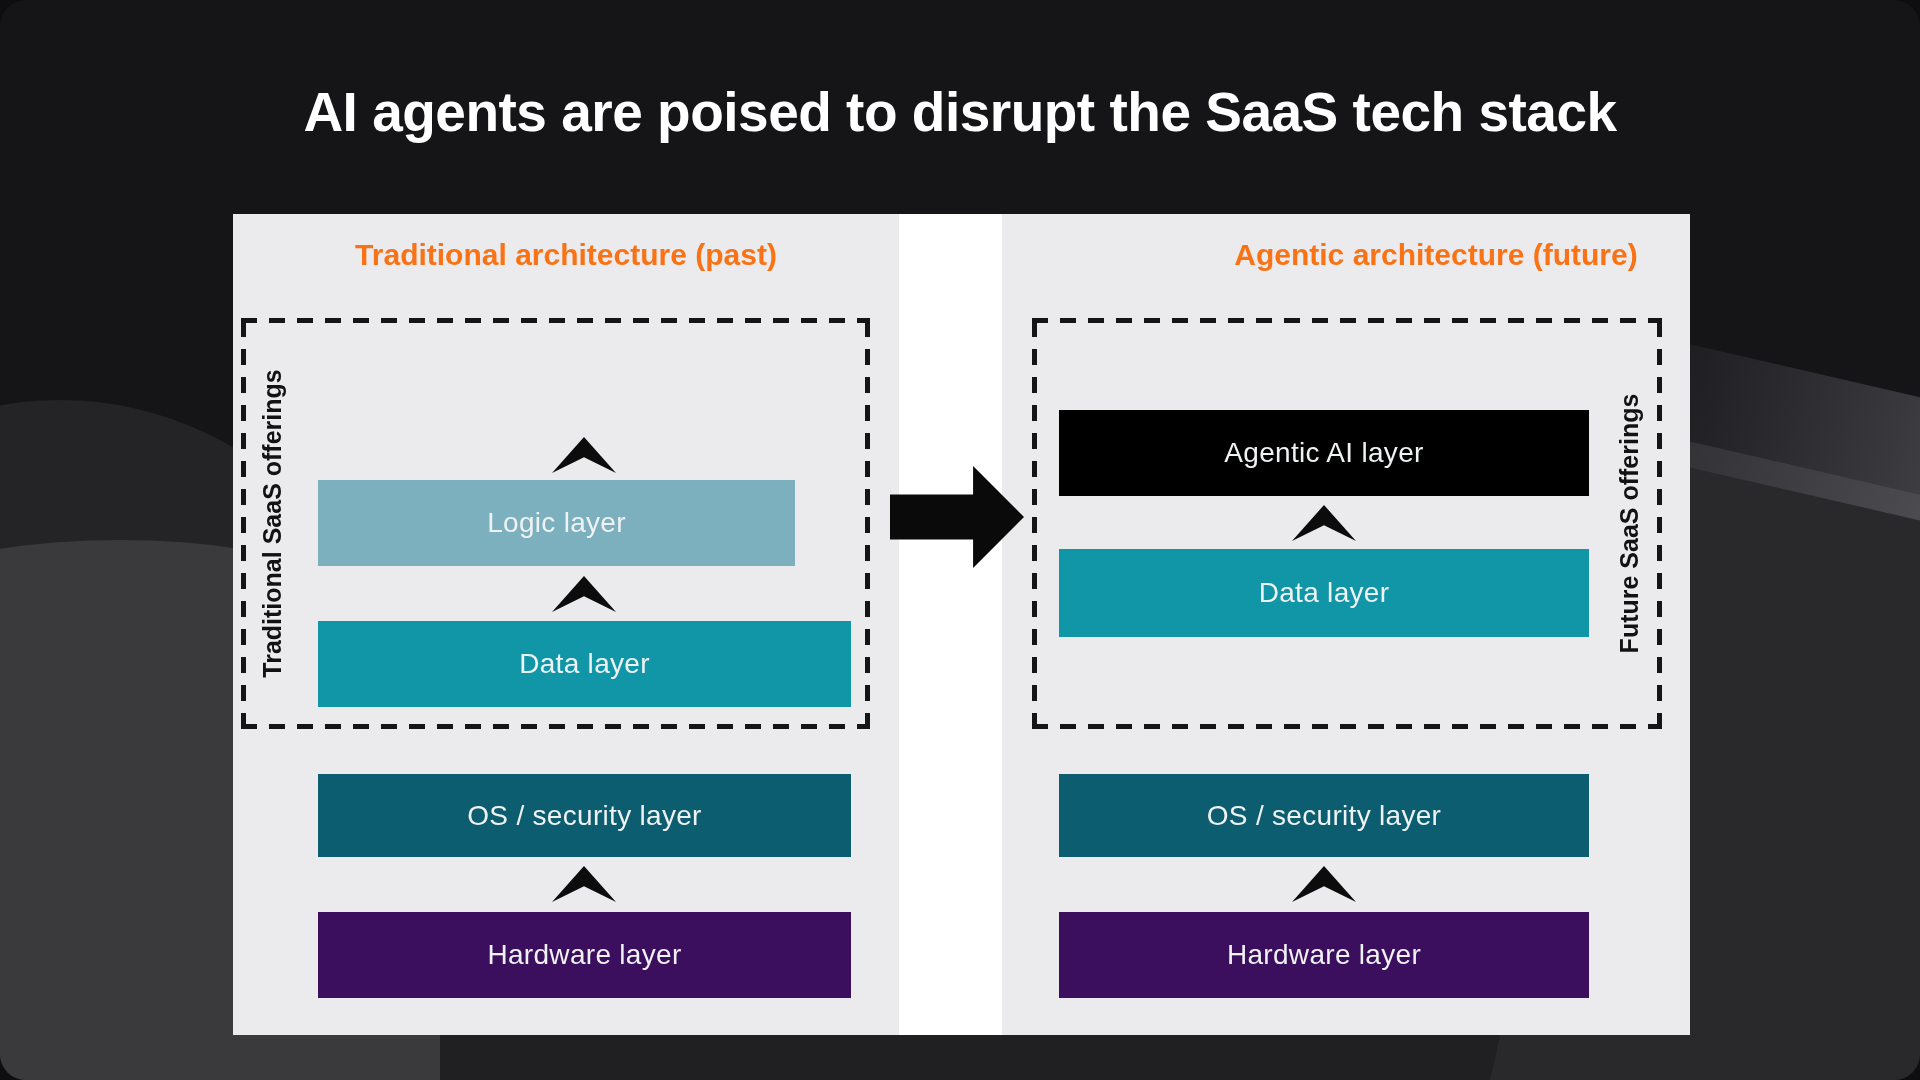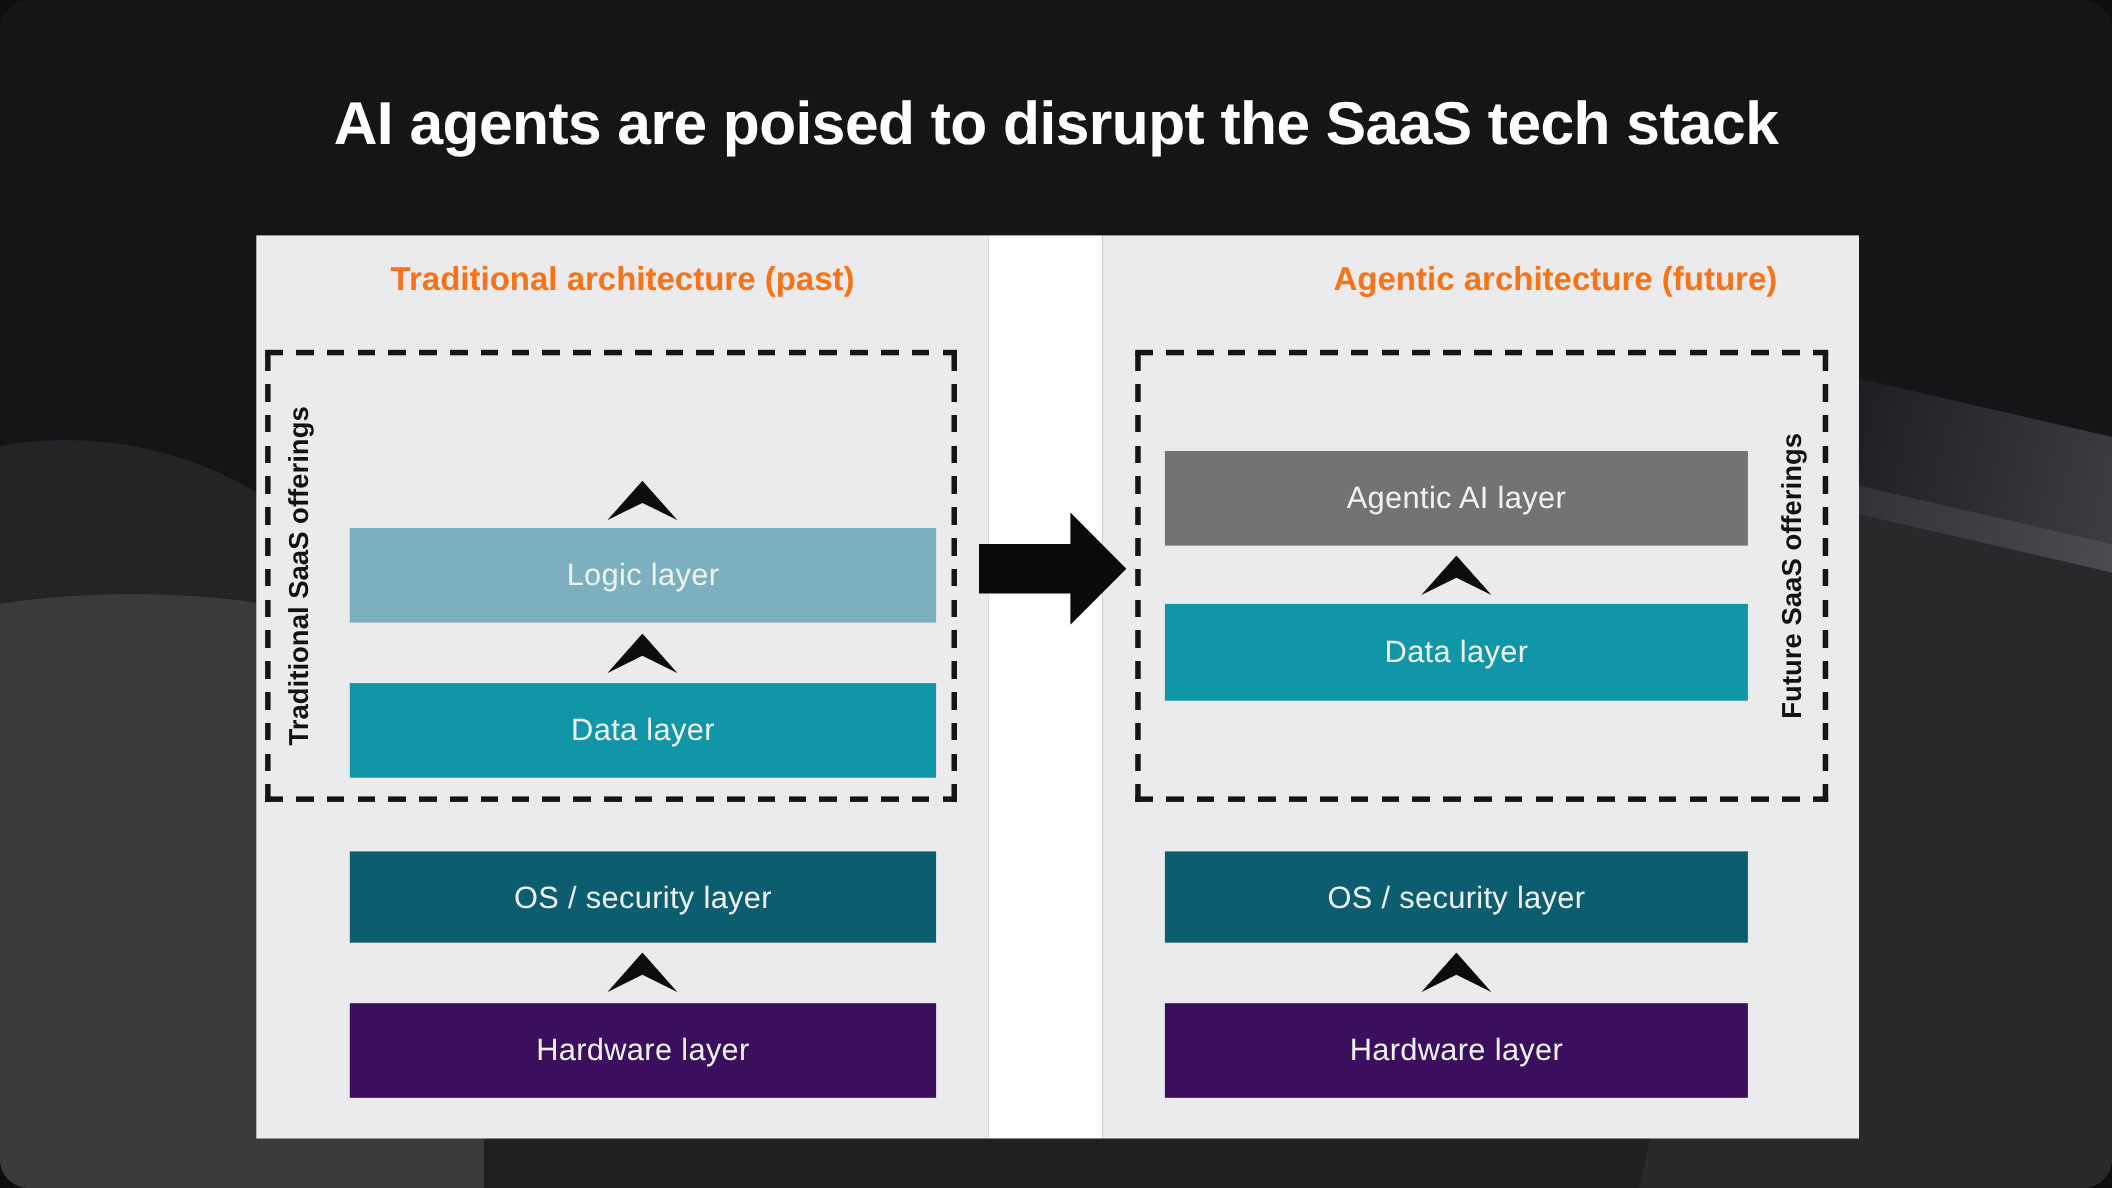--- a/index.html
+++ b/index.html
@@ -25,21 +25,21 @@
   
   .panel{position:absolute;top:214px;height:821px;background:#ebebed;}
   .panel-left{left:233px;width:666px;}
   .panel-gap{position:absolute;left:899px;top:214px;width:103px;height:821px;background:#ffffff;}
   .panel-right{left:1002px;width:688px;}
   .panel-header{
     position:absolute;top:238px;text-align:center;
     color:#f97316;font-size:30px;font-weight:700;
   }
   .panel-header.left{left:233px;width:666px;}
-  .panel-header.right{left:1002px;width:824px;}
+  .panel-header.right{left:1024px;width:824px;}
   
   .dashed-box{
     position:absolute;top:318px;height:411px;
     background-image:
       repeating-linear-gradient(90deg,#151515 0 16px,transparent 16px 28px),
       repeating-linear-gradient(90deg,#151515 0 16px,transparent 16px 28px),
       repeating-linear-gradient(0deg,#151515 0 16px,transparent 16px 28px),
       repeating-linear-gradient(0deg,#151515 0 16px,transparent 16px 28px);
     background-size:100% 5px,100% 5px,5px 100%,5px 100%;
     background-position:0 0,0 100%,0 0,100% 0;
@@ -97,31 +97,31 @@
   <div class="dashed-box dashed-right"></div>
 
   <div class="vlabel vlabel-left">
     <span>Traditional SaaS offerings</span>
   </div>
   <div class="vlabel vlabel-right">
     <span>Future SaaS offerings</span>
   </div>
 
   <div class="chev" style="left: 552px; top: 437px; background-color: rgb(12, 12, 12);"></div>
-  <div class="layer" style="left: 318px; top: 480px; width: 533px; height: 86px; background-color: rgb(124, 176, 191);">Logic layer</div>
+  <div class="layer" style="left: 318px; top: 480px; width: 477px; height: 86px; background-color: rgb(124, 176, 191);">Logic layer</div>
   <div class="chev" style="left: 552px; top: 576px; background-color: rgb(12, 12, 12);"></div>
   <div class="layer" style="left: 318px; top: 621px; width: 533px; height: 86px; background-color: rgb(16, 150, 167);">Data layer</div>
 
   <div class="layer" style="left: 318px; top: 774px; width: 533px; height: 83px; background-color: rgb(12, 93, 111);">OS / security layer</div>
   <div class="chev" style="left: 552px; top: 866px; background-color: rgb(12, 12, 12);"></div>
   <div class="layer" style="left: 318px; top: 912px; width: 533px; height: 86px; background-color: rgb(59, 14, 94);">Hardware layer</div>
 
   <div class="arrow-right" style="background-color: rgb(10, 10, 10);"></div>
 
-  <div class="layer" style="left: 1059px; top: 410px; width: 530px; height: 86px; background-color: #737373;">Agentic AI layer</div>
+  <div class="layer" style="left: 1059px; top: 410px; width: 530px; height: 86px; background-color: #000000;">Agentic AI layer</div>
   <div class="chev" style="left: 1292px; top: 505px; background-color: rgb(12, 12, 12);"></div>
   <div class="layer" style="left: 1059px; top: 549px; width: 530px; height: 88px; background-color: rgb(16, 150, 167);">Data layer</div>
 
   <div class="layer" style="left: 1059px; top: 774px; width: 530px; height: 83px; background-color: rgb(12, 93, 111);">OS / security layer</div>
   <div class="chev" style="left: 1292px; top: 866px; background-color: rgb(12, 12, 12);"></div>
   <div class="layer" style="left: 1059px; top: 912px; width: 530px; height: 86px; background-color: rgb(59, 14, 94);">Hardware layer</div>
 
 </div>
 
 </body></html>

